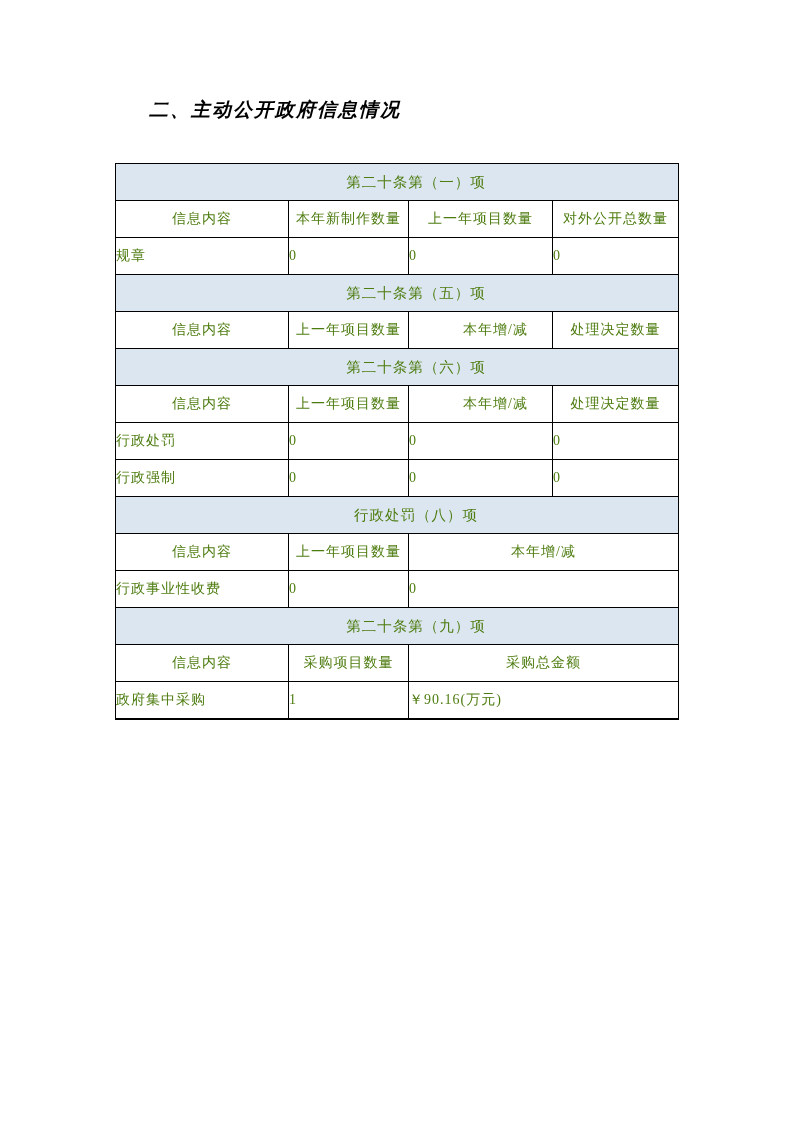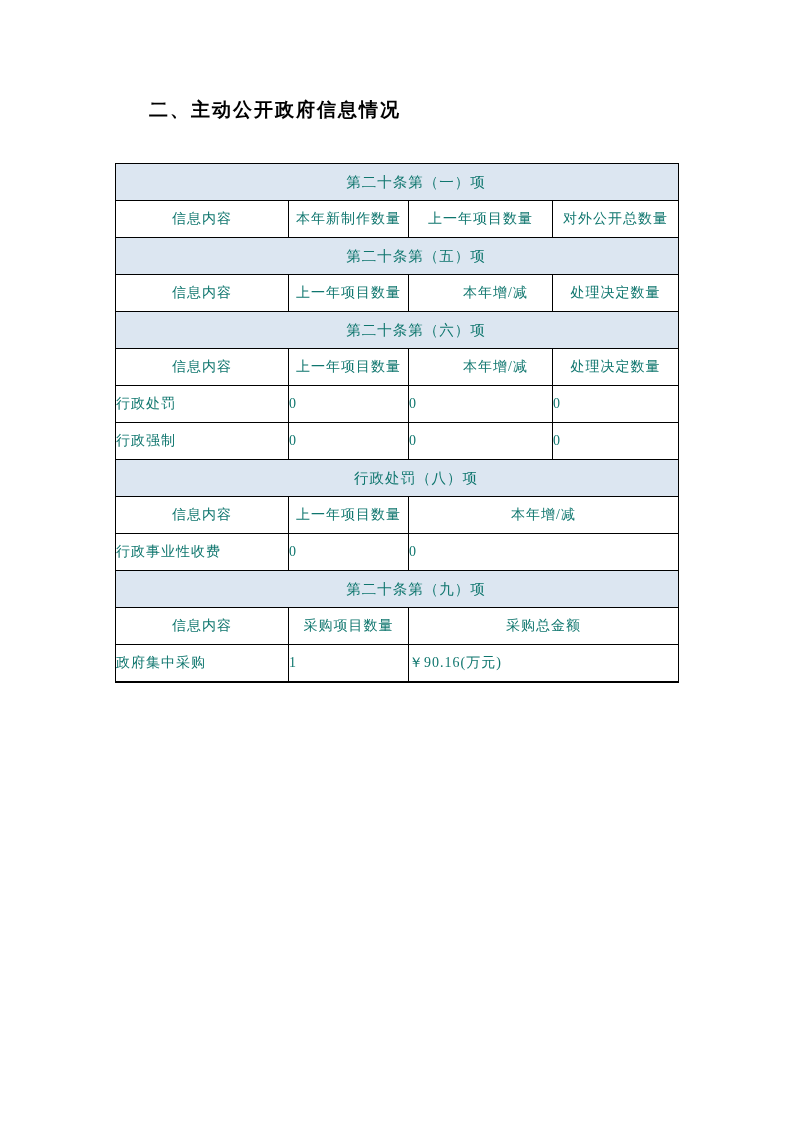--- a/index.html
+++ b/index.html
@@ -18,31 +18,32 @@
     position: absolute;
     left: 149px;
     top: 97px;
     margin: 0;
     font-family: "Liberation Sans", sans-serif;
     font-weight: 700;
     font-size: 19px;
     letter-spacing: 2px;
     color: #000000;
     white-space: nowrap;
+    font-style: italic;
   }
   table.disclosure {
     position: absolute;
     left: 115px;
     top: 163px;
     width: 563px;
     border-collapse: collapse;
     table-layout: fixed;
     font-family: "Liberation Serif", serif;
     font-size: 14px;
-    color: #0f766e;
+    color: #4d7c0f;
   }
   table.disclosure td {
     border: 1px solid #000000;
     height: 36px;
     padding: 0;
     vertical-align: middle;
     letter-spacing: 1px;
     overflow: hidden;
     white-space: nowrap;
   }
@@ -79,20 +80,26 @@
     </colgroup>
     <tbody id="table-body">
         <tr>
           <td class="section-title" colspan="4">第二十条第（一）项</td>
         </tr>
         <tr>
           <td class="col-header">信息内容</td>
           <td class="col-header">本年新制作数量</td>
           <td class="col-header">上一年项目数量</td>
           <td class="col-header">对外公开总数量</td>
+        </tr>
+        <tr>
+          <td class="row-label">规章</td>
+          <td class="value">0</td>
+          <td class="value">0</td>
+          <td class="value">0</td>
         </tr>
         <tr>
           <td class="section-title" colspan="4">第二十条第（五）项</td>
         </tr>
         <tr>
           <td class="col-header">信息内容</td>
           <td class="col-header">上一年项目数量</td>
           <td class="col-header shift-right">本年增/减</td>
           <td class="col-header">处理决定数量</td>
         </tr>

